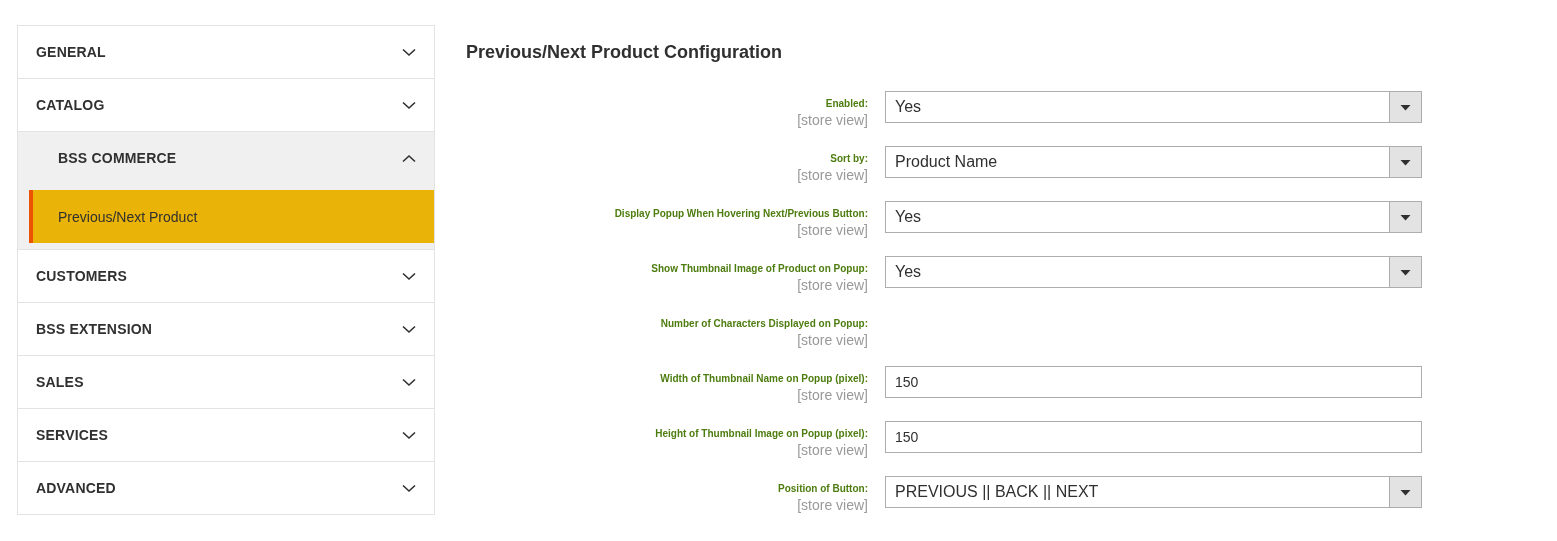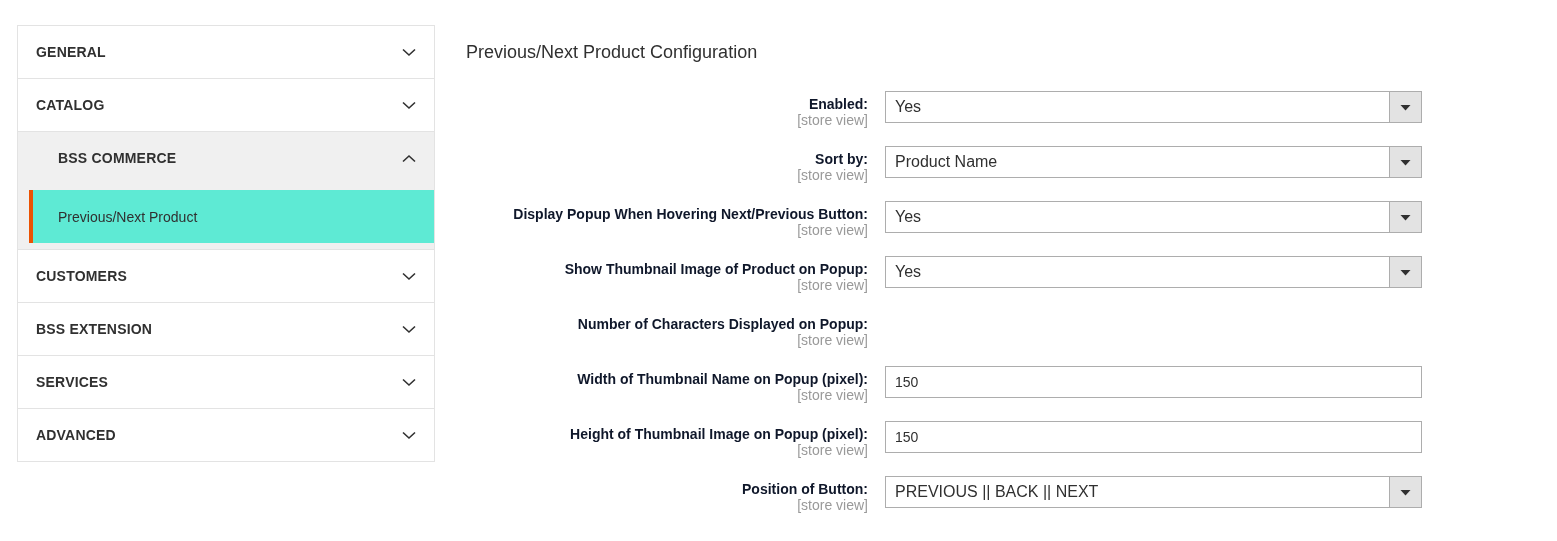--- a/index.html
+++ b/index.html
@@ -79,41 +79,41 @@
   .nav-item {
     position: relative;
     height: 53px;
     display: flex;
     align-items: center;
     padding-left: 25px;
     background: transparent;
     cursor: pointer;
   }
   .nav-item.is-current {
-    background: #5eead4;
+    background: #eab308;
     margin-left: 11px;
     border-left: 4px solid #eb5202;
   }
   .nav-item .item-label {
     font-size: 14px;
     color: #303030;
     line-height: 1;
   }
 
   
   .content {
     position: absolute;
     left: 466px;
     top: 25px;
     width: 1000px;
   }
 
   .section-heading {
     font-size: 18px;
-    font-weight: normal;
+    font-weight: bold;
     color: #303030;
     line-height: 1;
     padding-top: 18px;
     padding-bottom: 0;
   }
 
   .fieldset {
     position: relative;
     margin-top: 30px;
   }
@@ -127,23 +127,23 @@
 
   .field-label-cell {
     width: 419px;
     text-align: right;
     padding-right: 17px;
     padding-top: 5px;
   }
 
   .field-label {
     display: block;
-    font-size: 14px;
+    font-size: 10px;
     font-weight: bold;
-    color: #0f172a;
+    color: #4d7c0f;
     line-height: 16px;
     white-space: nowrap;
   }
 
   .field-scope {
     display: block;
     font-size: 14px;
     color: #999999;
     line-height: 14px;
     margin-top: 1px;
@@ -259,20 +259,30 @@
       <div class="nav-section-title">
         <span class="label">BSS EXTENSION</span>
         <span class="chevron">
           <svg width="14" height="9" viewBox="0 0 14 9">
               <path d="M1 1.5 L7 7 L13 1.5" fill="none" stroke="#303030" stroke-width="1.6"></path>
             </svg>
         </span>
       </div>
     </div>
 
+    <div class="nav-section">
+      <div class="nav-section-title">
+        <span class="label">SALES</span>
+        <span class="chevron">
+          <svg width="14" height="9" viewBox="0 0 14 9">
+              <path d="M1 1.5 L7 7 L13 1.5" fill="none" stroke="#303030" stroke-width="1.6"></path>
+            </svg>
+        </span>
+      </div>
+    </div>
 
     <div class="nav-section">
       <div class="nav-section-title">
         <span class="label">SERVICES</span>
         <span class="chevron">
           <svg width="14" height="9" viewBox="0 0 14 9">
               <path d="M1 1.5 L7 7 L13 1.5" fill="none" stroke="#303030" stroke-width="1.6"></path>
             </svg>
         </span>
       </div>

